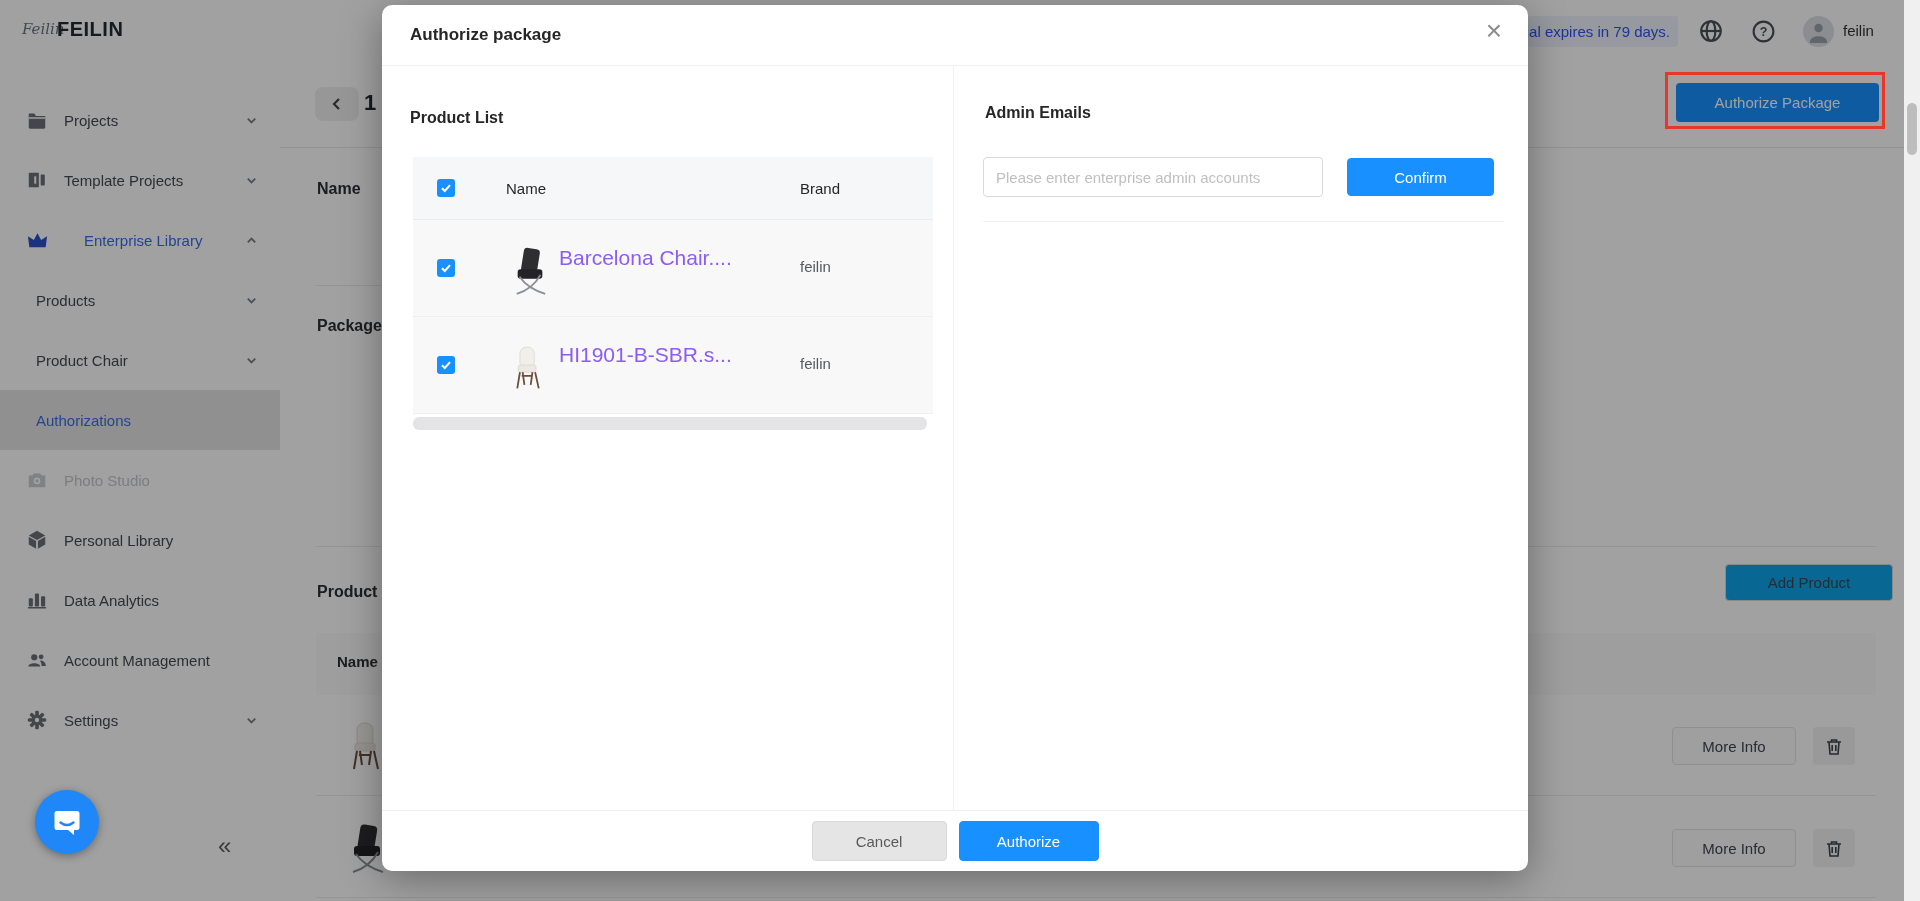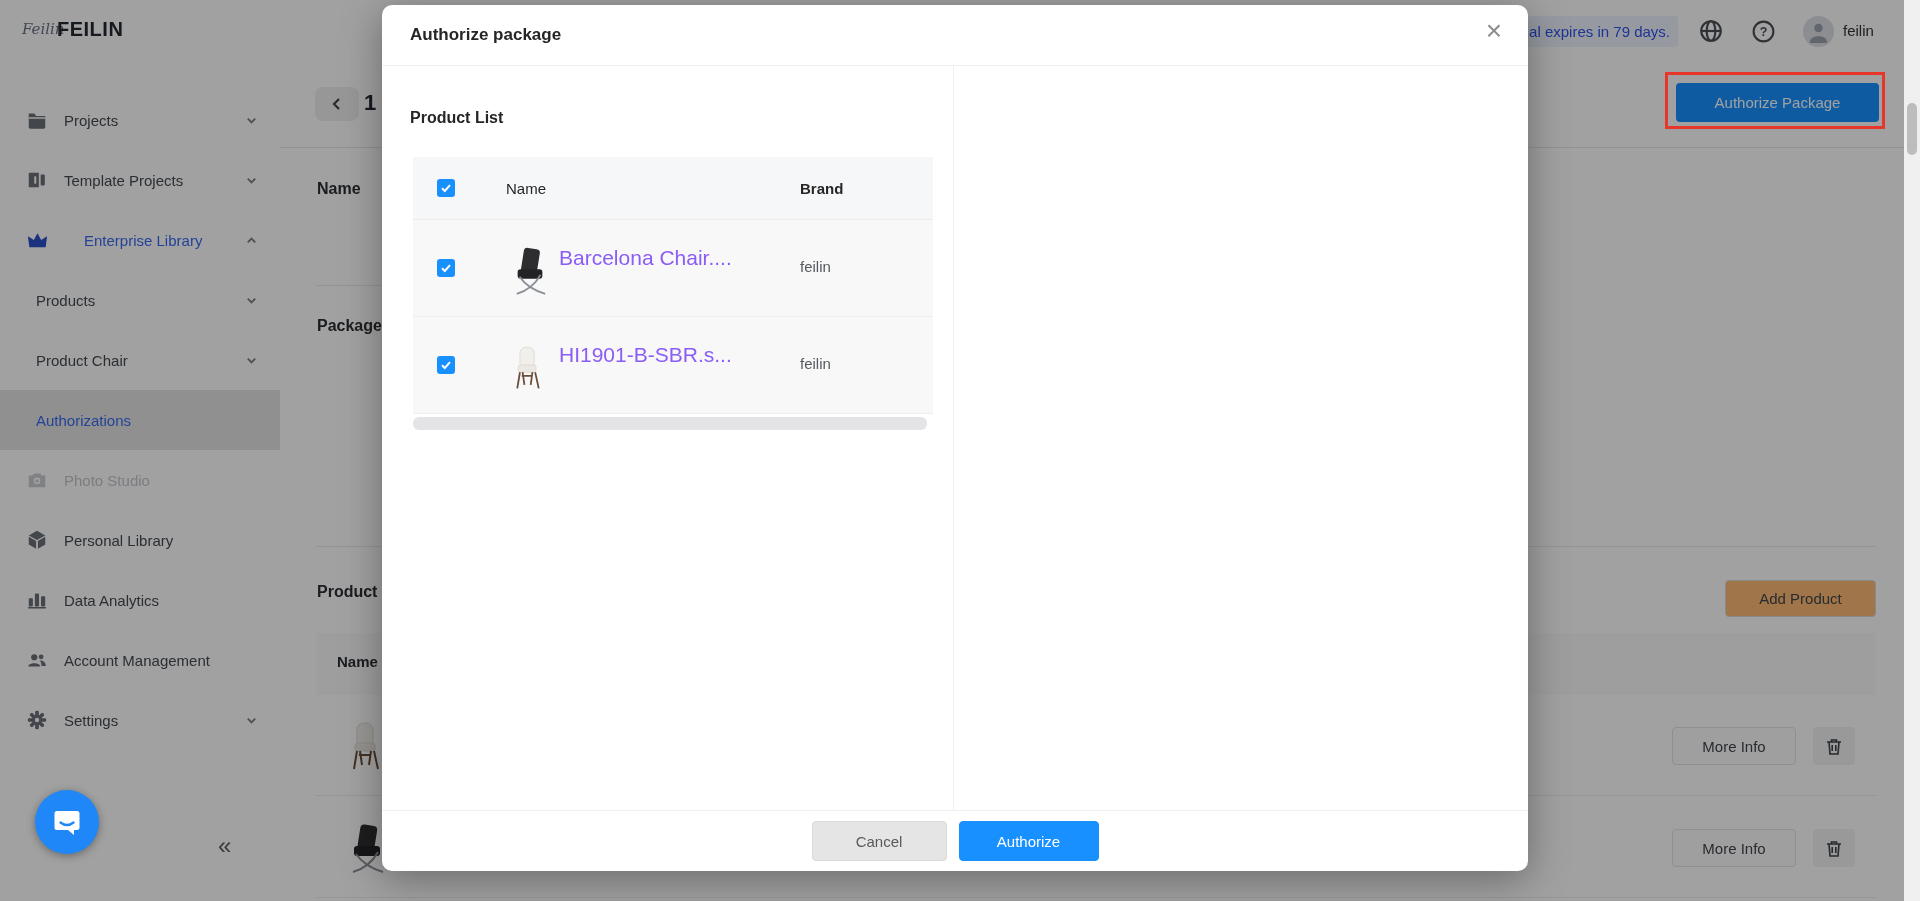--- a/index.html
+++ b/index.html
@@ -40,21 +40,21 @@
   .side-item.disabled .slabel{color:#c3c6cb;}
   .collapse-glyph{left:218px;top:832px;font-size:24px;color:#5a5f66;}
 
   
   .hdr-divider{left:280px;top:147px;width:1640px;height:1px;background:#e8e8e8;}
   .back-btn{left:315px;top:87px;width:44px;height:34px;background:#efefef;border-radius:8px;
     display:flex;align-items:center;justify-content:center;}
   .page-title{left:364px;top:90px;font-size:22px;font-weight:bold;color:#24292f;}
   .fld-label{font-size:16px;font-weight:bold;color:#2b2f33;}
   .thin-line{height:1px;background:#ebebeb;}
-  .add-product{left:1725px;top:580px;width:151px;height:37px;background:#fdba74;border:1px solid #d9d9d9;
+  .add-product{left:1725px;top:564px;width:168px;height:37px;background:#0ea5e9;border:1px solid #d9d9d9;
     border-radius:4px;font-size:15px;color:#40454c;display:flex;align-items:center;justify-content:center;}
   .bg-thead{left:316px;top:633px;width:1560px;height:62px;background:#fafafa;}
   .bg-thead .th{position:absolute;left:21px;top:20px;font-size:15px;font-weight:bold;color:#2b2f33;}
   .bg-row{left:316px;width:1560px;height:101px;border-bottom:1px solid #ececec;background:#fff;}
   .more-info{position:absolute;left:1356px;top:32px;width:124px;height:38px;background:#fcfcfc;
     border:1px solid #e3e3e3;border-radius:4px;font-size:15px;color:#40454c;
     display:flex;align-items:center;justify-content:center;}
   .trash-btn{position:absolute;left:1497px;top:32px;width:42px;height:38px;background:#f2f2f2;
     border-radius:4px;display:flex;align-items:center;justify-content:center;}
   .authz-pkg-btn{left:1676px;top:83px;width:203px;height:39px;background:var(--accent-blue);
@@ -81,21 +81,21 @@
   .btn-blue{width:140px;background:var(--accent-blue);color:#fff;border:1px solid var(--accent-blue);}
   .col-divider{position:absolute;left:571px;top:61px;width:1px;height:744px;background:#f0f0f0;}
   .sec-heading{font-size:16px;font-weight:bold;color:#262626;}
 
   .plist-table{position:absolute;left:31px;top:152px;width:520px;}
   .p-hrow{position:relative;height:63px;background:#f6f7f9;border-bottom:1px solid #ebebeb;}
   .p-row{position:relative;height:97px;background:#f8f8f9;border-bottom:1px solid #efefef;}
   .cbx{position:absolute;left:24px;top:50%;margin-top:-9px;width:18px;height:18px;border-radius:3px;
     background:var(--accent-blue);display:flex;align-items:center;justify-content:center;}
   .p-hrow .hname{position:absolute;left:93px;top:50%;transform:translateY(-50%);font-size:15px;color:#262626;font-weight:500;}
-  .p-hrow .hbrand{position:absolute;left:387px;top:50%;transform:translateY(-50%);font-size:15px;color:#262626;font-weight:700;}
+  .p-hrow .hbrand{position:absolute;left:387px;top:50%;transform:translateY(-50%);font-size:15px;color:#262626;font-weight:400;}
   .p-row .pthumb{position:absolute;left:98px;top:50%;transform:translateY(-44%);}
   .p-row .pname{position:absolute;left:146px;top:50%;transform:translateY(-90%);font-size:21px;color:#8b5cf6;}
   .p-row .pbrand{position:absolute;left:387px;top:50%;transform:translateY(-60%);font-size:15px;color:#55595f;}
   .hscroll{position:absolute;left:31px;top:412px;width:514px;height:13px;border-radius:6px;background:#e4e4e6;}
 
   .admin-col{position:absolute;left:571px;top:61px;width:575px;height:744px;}
   .admin-heading{position:absolute;left:32px;top:38px;}
   .admin-input{position:absolute;left:30px;top:91px;width:340px;height:40px;border:1px solid #d9d9d9;
     border-radius:4px;font-size:15px;color:#333;padding:0 12px;outline:none;font-family:inherit;}
   .admin-input::placeholder{color:#bfbfbf;}
@@ -382,20 +382,26 @@
               <rect x="8" y="22" width="20" height="8" rx="2.5" fill="#ece8e2" stroke="#ddd9d2"></rect>
               <path d="M10 30 L7 48 M27 30 L31 48 M12 34 L24 34 M13 30 L15 44 M24 30 L22 44" stroke="#6b4f3a" stroke-width="2" fill="none"></path>
             </svg>
         </span>
         <span class="pname">HI1901-B-SBR.s...</span>
         <span class="pbrand">feilin</span>
       </div>
     </div>
     <div class="abs hscroll"></div>
 
+    <div class="admin-col">
+      <div class="admin-heading sec-heading">Admin Emails</div>
+      <input class="admin-input" type="text" placeholder="Please enter enterprise admin accounts" style="">
+      <div class="confirm-btn btn btn-blue">Confirm</div>
+      <div class="admin-divider"></div>
+    </div>
 
     <div class="modal-footer">
       <div class="btn btn-plain">Cancel</div>
       <div class="btn btn-blue">Authorize</div>
     </div>
   </div>
 
   <div class="abs annotation"></div>
 
   <div class="abs intercom">

